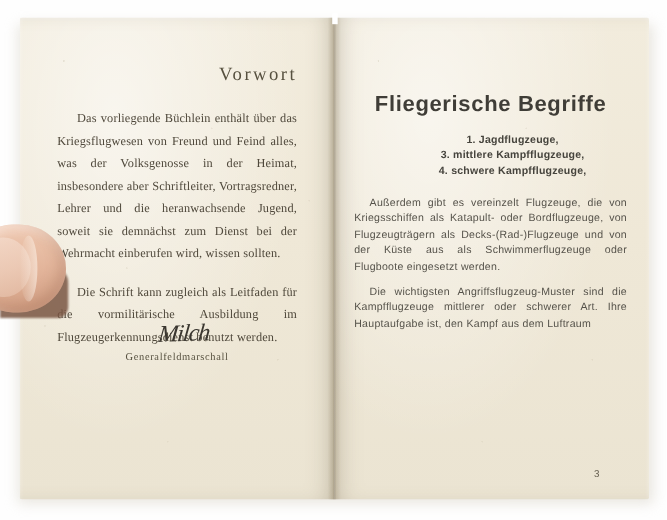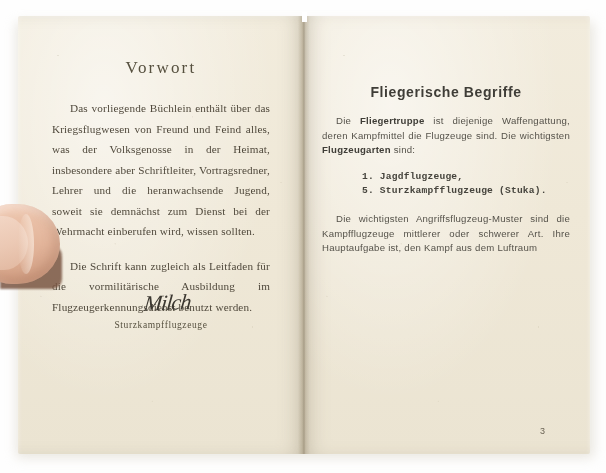--- a/index.html
+++ b/index.html
@@ -104,21 +104,21 @@
     position: absolute;
     left: 52px;
     top: 58px;
     width: 218px;
     color: #4a4338;
   }
   .vorwort-title {
     font-family: "Liberation Serif", serif;
     font-size: 17px;
     letter-spacing: 2.2px;
-    text-align: center;
+    text-align: right;
     color: #56503f;
     margin: 0 0 20px 0;
     font-weight: normal;
   }
   .para-serif {
     font-family: "Liberation Serif", serif;
     font-size: 11.2px;
     line-height: 20.5px;
     text-align: justify;
     text-indent: 18px;
@@ -157,21 +157,21 @@
   .right-text {
     position: absolute;
     left: 322px;
     top: 58px;
     width: 248px;
     color: #4d4a42;
   }
   .begriffe-title {
     font-family: "Liberation Sans", sans-serif;
     font-weight: bold;
-    font-size: 14px;
+    font-size: 20px;
     letter-spacing: 0.6px;
     text-align: center;
     color: #3f3d37;
     margin: 26px 0 14px 0;
   }
   .para-sans {
     font-family: "Liberation Sans", sans-serif;
     font-size: 9.6px;
     line-height: 14.6px;
     text-align: justify;
@@ -180,26 +180,27 @@
     color: #55524a;
     letter-spacing: 0.25px;
   }
   .para-sans b { font-weight: bold; color: #3f3d37; }
   .para-sans.tight { margin-bottom: 0; }
 
   .aircraft-list {
     list-style: none;
     margin: 12px 0 14px 0;
     padding: 0 0 0 40px;
-    font-family: Liberation Mono, monospace;
+    font-family: Liberation Sans, sans-serif;
     font-size: 9.6px;
     line-height: 14.2px;
     font-weight: bold;
     color: #46443d;
     letter-spacing: 0.2px;
+    text-align: center;
   }
   .aircraft-list li { margin: 0; white-space: nowrap; }
 
   .page-number {
     position: absolute;
     left: 540px;
     top: 426px;
     font-family: "Liberation Sans", sans-serif;
     font-size: 9px;
     color: #6a6354;
@@ -268,38 +269,39 @@
   <div class="left-text">
     <div class="vorwort-title">Vorwort</div>
 
     <p class="para-serif">Das vorliegende Büchlein enthält über das Kriegsflugwesen von Freund und Feind alles, was der Volksgenosse in der Heimat, insbesondere aber Schriftleiter, Vortragsredner, Lehrer und die heranwachsende Jugend, soweit sie demnächst zum Dienst bei der Wehrmacht einberufen wird, wissen sollten.</p>
 
     <p class="para-serif">Die Schrift kann zugleich als Leitfaden für die vormilitärische Ausbildung im Flugzeugerkennungsdienst benutzt werden.</p>
   </div>
 
   <div class="signature-block">
     <div class="signature">Milch</div>
-    <div class="sig-rank">Sturzkampfflugzeuge</div>
+    <div class="sig-rank">Generalfeldmarschall</div>
   </div>
 
   <div class="page page-right">
     <div class="grain"></div>
   </div>
 
   <div class="right-text">
     <div class="begriffe-title">Fliegerische Begriffe</div>
 
-    <p class="para-sans"><span>Die </span><b>Fliegertruppe</b><span> ist diejenige Waffengattung, deren Kampfmittel die Flugzeuge sind. Die wichtigsten </span><b>Flugzeugarten</b><span> sind:</span></p>
 
     <ul class="aircraft-list">
       <li>1. Jagdflugzeuge,</li>
-      <li>5. Sturzkampfflugzeuge (Stuka).</li>
+      <li>3. mittlere Kampfflugzeuge,</li>
+      <li>4. schwere Kampfflugzeuge,</li>
     </ul>
 
 
+    <p class="para-sans">Außerdem gibt es vereinzelt Flugzeuge, die von Kriegsschiffen als Katapult- oder Bordflugzeuge, von Flugzeugträgern als Decks-(Rad-)Flugzeuge und von der Küste aus als Schwimmerflugzeuge oder Flugboote eingesetzt werden.</p>
 
     <p class="para-sans tight">Die wichtigsten Angriffsflugzeug-Muster sind die Kampfflugzeuge mittlerer oder schwerer Art. Ihre Hauptaufgabe ist, den Kampf aus dem Luftraum</p>
   </div>
 
   <div class="page-number">3</div>
 
   <div class="gutter"></div>
   <div class="gutter-top-nick"></div>
 
   <div class="thumb-shadow"></div>

